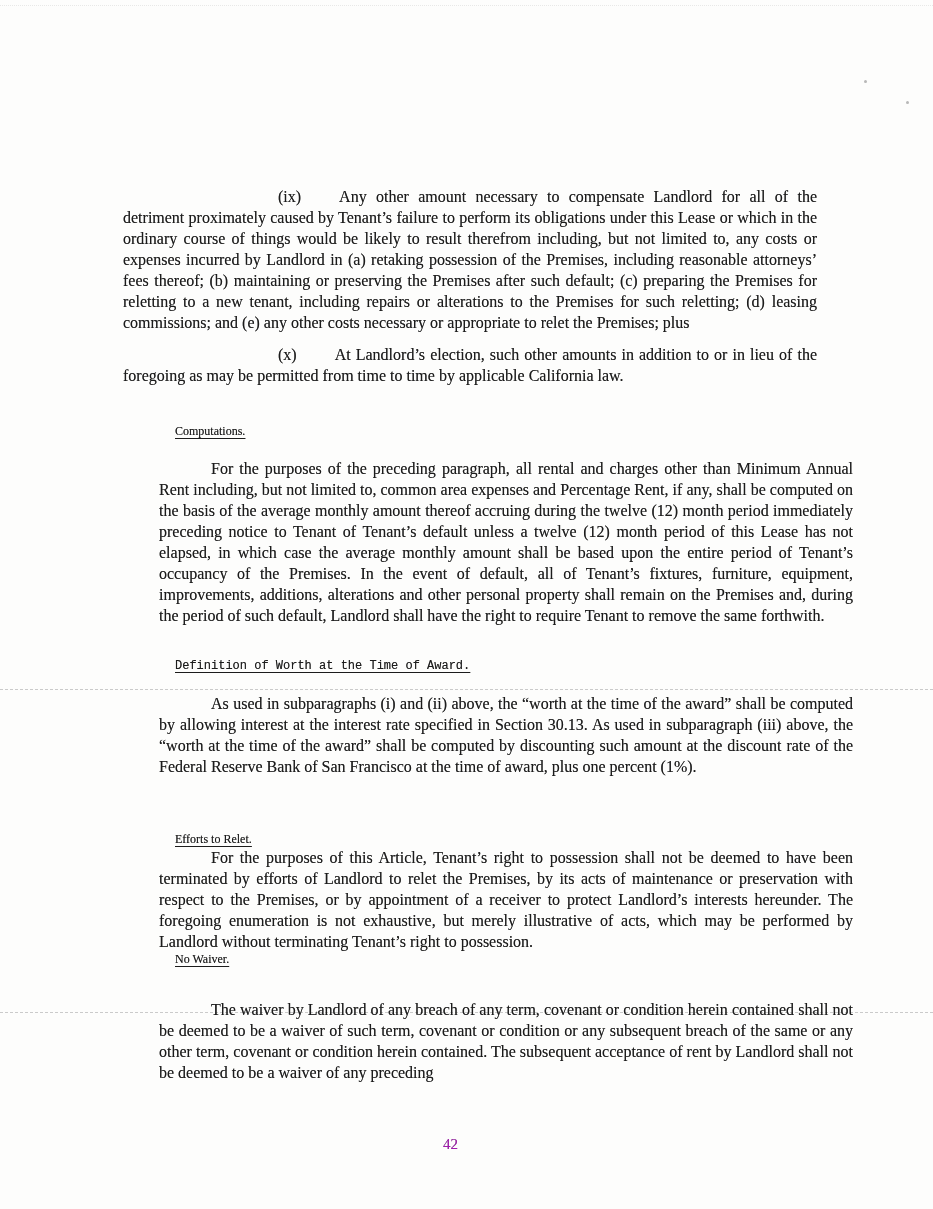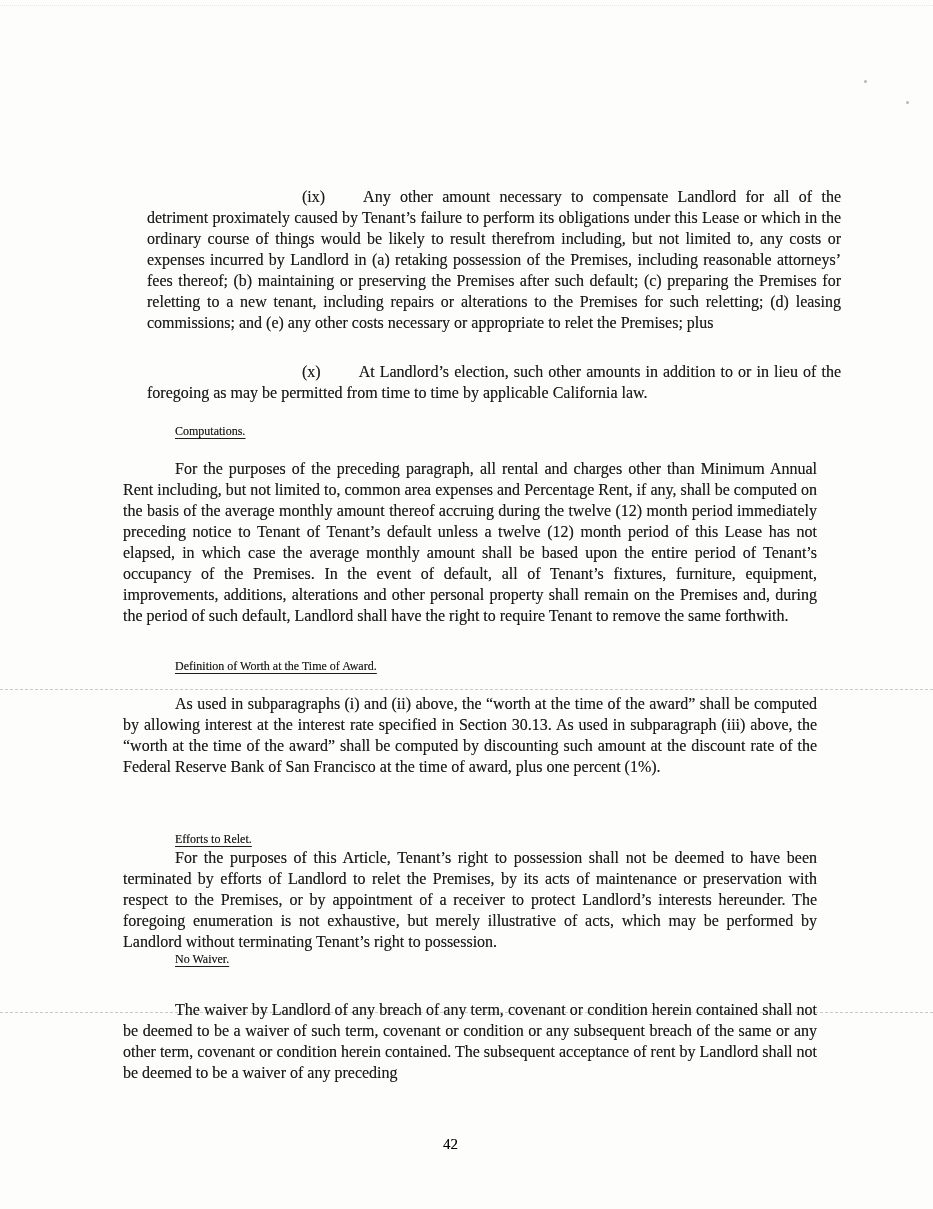--- a/index.html
+++ b/index.html
@@ -38,22 +38,22 @@
   .para {
     position: absolute;
     left: 123px;
     width: 694px;
     font-size: 16px;
     line-height: 21px;
     text-align: justify;
     margin: 0;
     text-shadow: 0 0 0.5px rgba(20,20,20,0.55);
   }
-  .para.numbered { text-indent: 155px; margin-left: 24px; }
-  .para.plain    { text-indent: 52px; }
+  .para.numbered { text-indent: 155px; }
+  .para.plain    { text-indent: 52px; margin-left: 36px; }
   .num-gap {
     display: inline-block;
     width: 38px;
   }
   .heading {
     position: absolute;
     left: 175px;
     margin: 0;
     font-size: 12px;
     font-weight: normal;
@@ -69,44 +69,44 @@
     font-size: 11px;
     line-height: 14px;
     color: #2a2a2a;
   }
   .footer div { text-shadow: 0 0 0.4px rgba(20,20,20,0.5); }
   .page-number {
     position: absolute;
     left: 443px;
     top: 1136px;
     font-size: 15px;
-    color: #000000;
+    color: #a21caf;
     text-shadow: 0 0 0.4px rgba(20,20,20,0.5);
   }
 </style>
 </head>
 <body>
 
 <div class="page">
 
   <div class="scan-line top"></div>
   <div class="scan-line mid"></div>
   <div class="scan-line low"></div>
   <div class="speck" style="left:864px; top:80px;"></div>
   <div class="speck" style="left:906px; top:101px;"></div>
 
   <p class="para numbered" style="top:186px;"><span>(ix)</span><span class="num-gap"></span><span>Any other amount necessary to compensate Landlord for all of the detriment proximately caused by Tenant’s failure to perform its obligations under this Lease or which in the ordinary course of things would be likely to result therefrom including, but not limited to, any costs or expenses incurred by Landlord in (a) retaking possession of the Premises, including reasonable attorneys’ fees thereof; (b) maintaining or preserving the Premises after such default; (c) preparing the Premises for reletting to a new tenant, including repairs or alterations to the Premises for such reletting; (d) leasing commissions; and (e) any other costs necessary or appropriate to relet the Premises; plus</span></p>
 
-  <p class="para numbered" style="top:361px;"><span>(x)</span><span class="num-gap"></span><span>At Landlord’s election, such other amounts in addition to or in lieu of the foregoing as may be permitted from time to time by applicable California law.</span></p>
+  <p class="para numbered" style="top:344px;"><span>(x)</span><span class="num-gap"></span><span>At Landlord’s election, such other amounts in addition to or in lieu of the foregoing as may be permitted from time to time by applicable California law.</span></p>
 
   <h3 class="heading" style="top:421px;">Computations.</h3>
 
   <p class="para plain" style="top:458px;">For the purposes of the preceding paragraph, all rental and charges other than Minimum Annual Rent including, but not limited to, common area expenses and Percentage Rent, if any, shall be computed on the basis of the average monthly amount thereof accruing during the twelve (12) month period immediately preceding notice to Tenant of Tenant’s default unless a twelve (12) month period of this Lease has not elapsed, in which case the average monthly amount shall be based upon the entire period of Tenant’s occupancy of the Premises.  In the event of default, all of Tenant’s fixtures, furniture, equipment, improvements, additions, alterations and other personal property shall remain on the Premises and, during the period of such default, Landlord shall have the right to require Tenant to remove the same forthwith.</p>
 
-  <h3 class="heading" style="top:656px;">Definition of Worth at the Time of Award.</h3>
+  <h3 class="heading" style="top:656px;font-family:Liberation Mono, monospace;">Definition of Worth at the Time of Award.</h3>
 
   <p class="para plain" style="top:693px;">As used in subparagraphs (i) and (ii) above, the “worth at the time of the award” shall be computed by allowing interest at the interest rate specified in Section 30.13.  As used in subparagraph (iii) above, the “worth at the time of the award” shall be computed by discounting such amount at the discount rate of the Federal Reserve Bank of San Francisco at the time of award, plus one percent (1%).</p>
 
   <h3 class="heading" style="top:829px;">Efforts to Relet.</h3>
 
   <p class="para plain" style="top:847px;">For the purposes of this Article, Tenant’s right to possession shall not be deemed to have been terminated by efforts of Landlord to relet the Premises, by its acts of maintenance or preservation with respect to the Premises, or by appointment of a receiver to protect Landlord’s interests hereunder.  The foregoing enumeration is not exhaustive, but merely illustrative of acts, which may be performed by Landlord without terminating Tenant’s right to possession.</p>
 
   <h3 class="heading" style="top:949px;">No Waiver.</h3>
 
   <p class="para plain" style="top:999px;">The waiver by Landlord of any breach of any term, covenant or condition herein contained shall not be deemed to be a waiver of such term, covenant or condition or any subsequent breach of the same or any other term, covenant or condition herein contained.  The subsequent acceptance of rent by Landlord shall not be deemed to be a waiver of any preceding</p>

